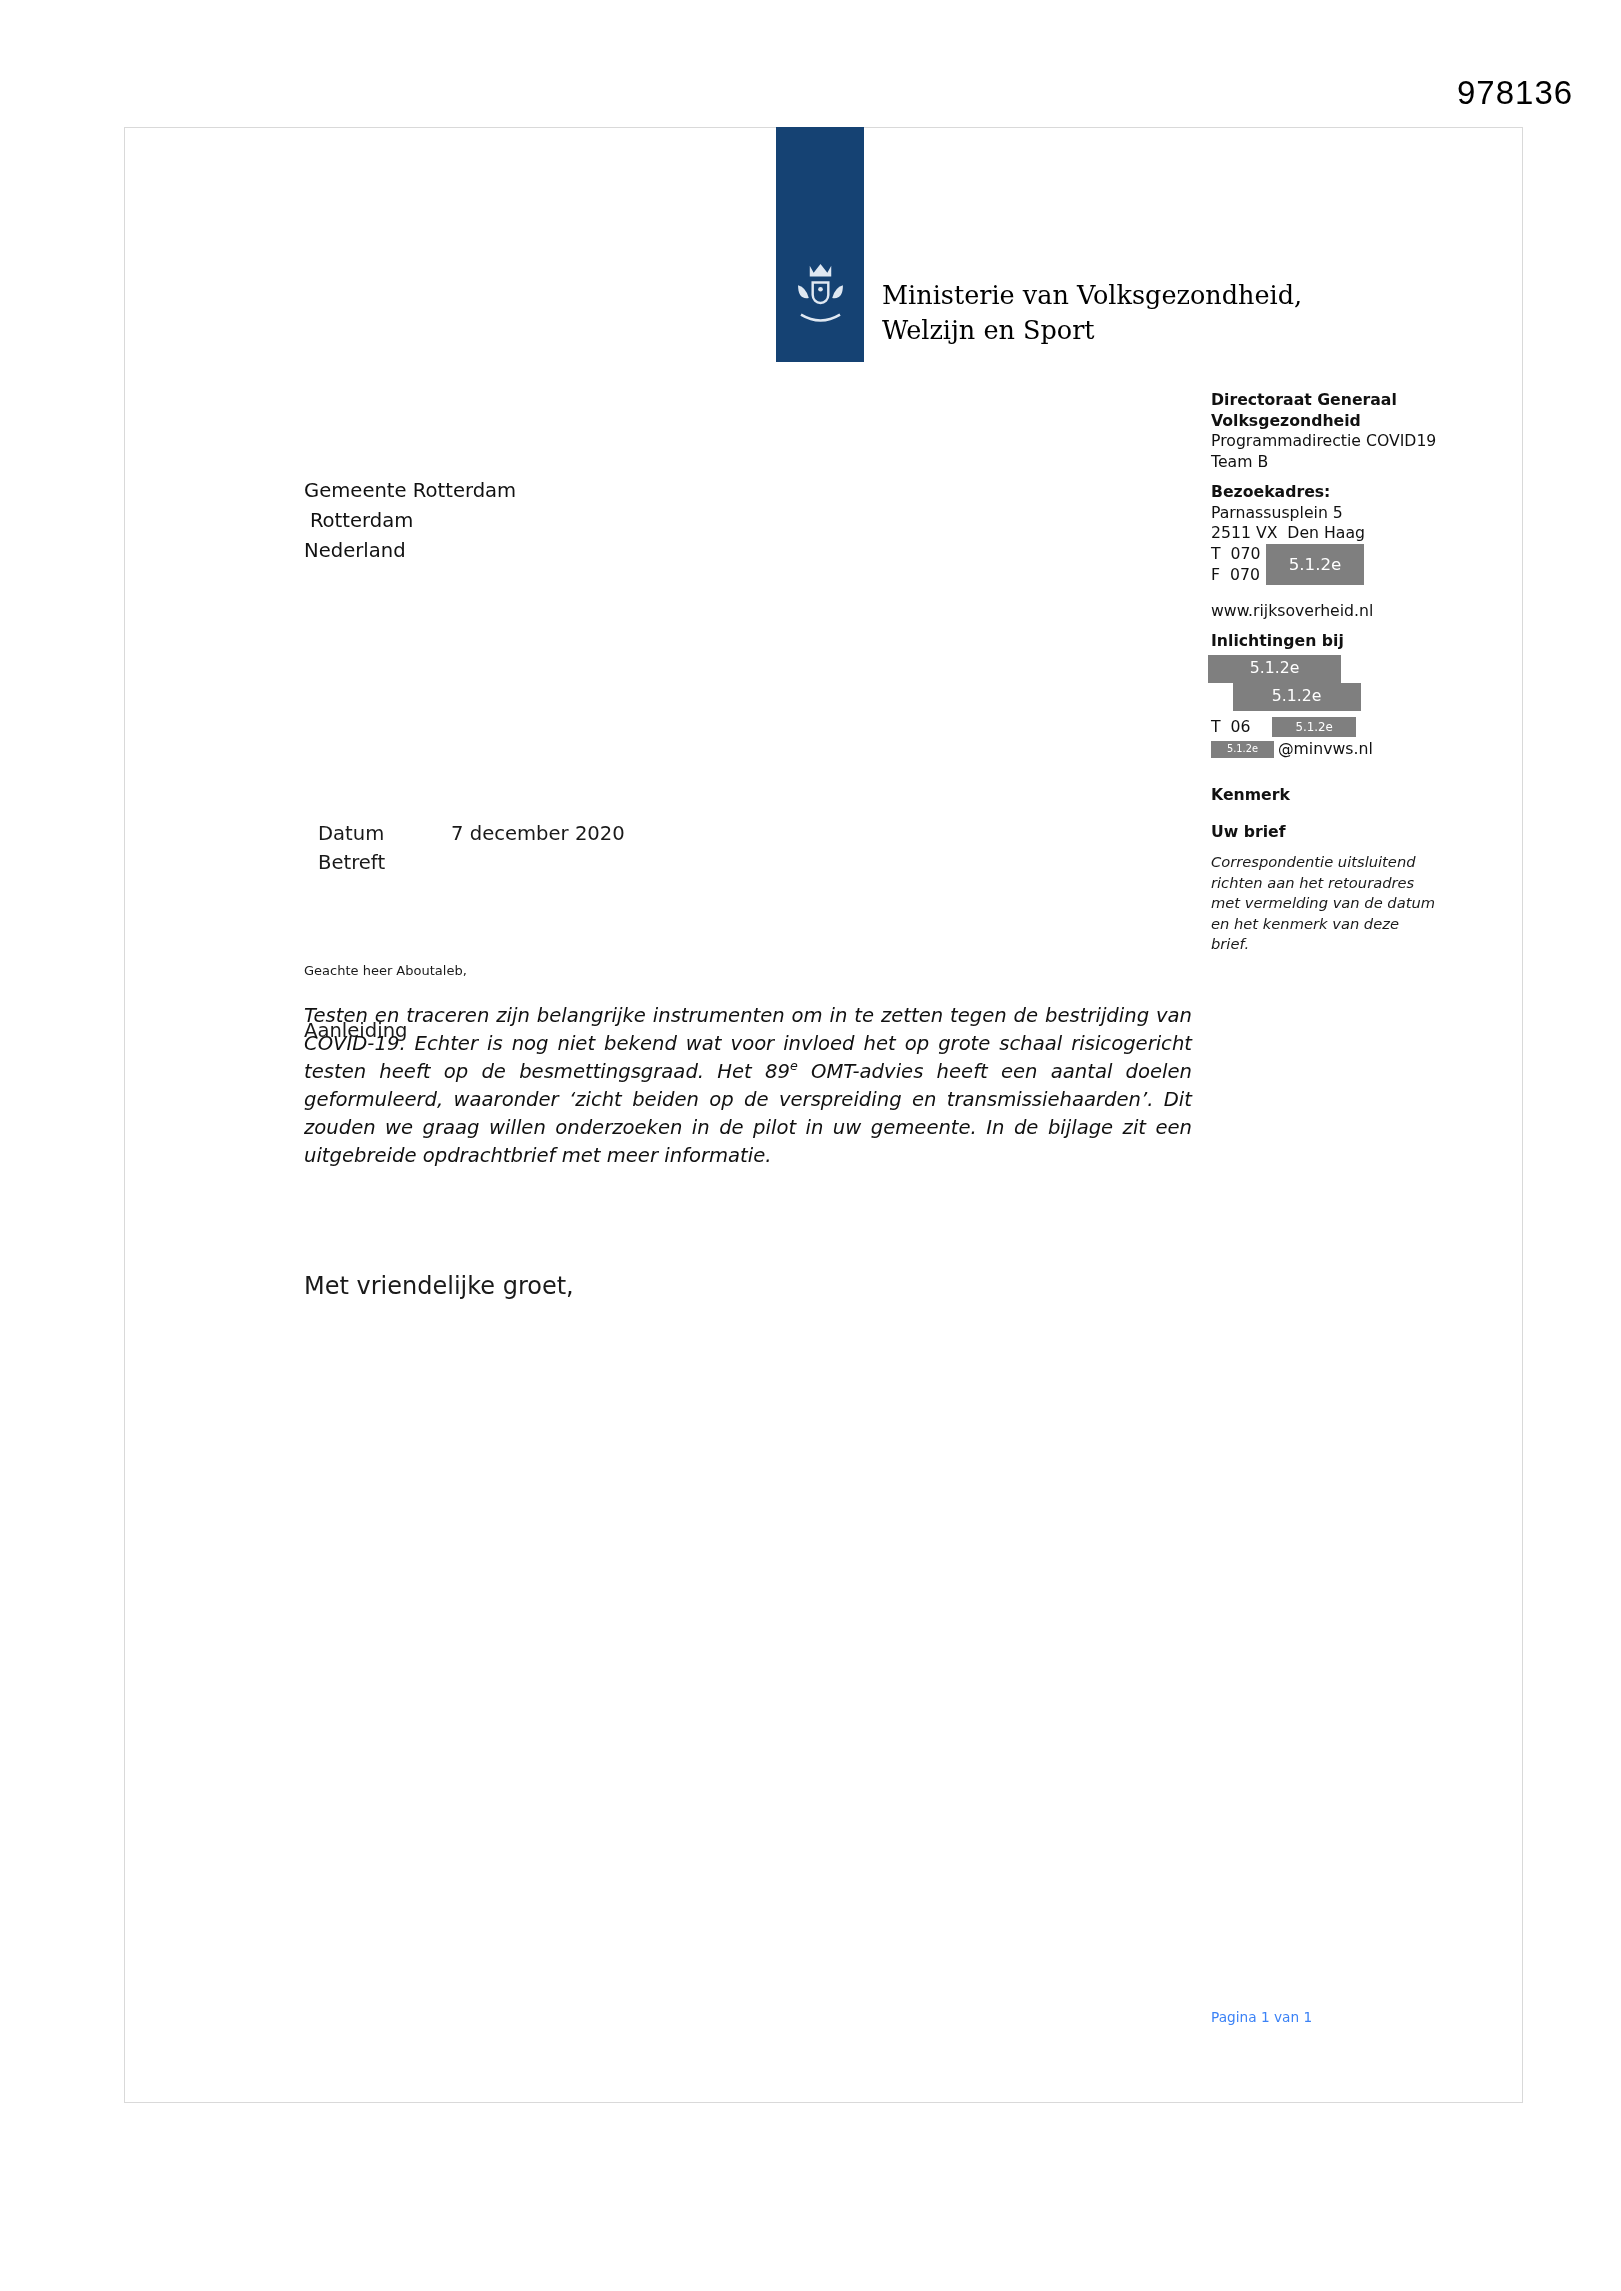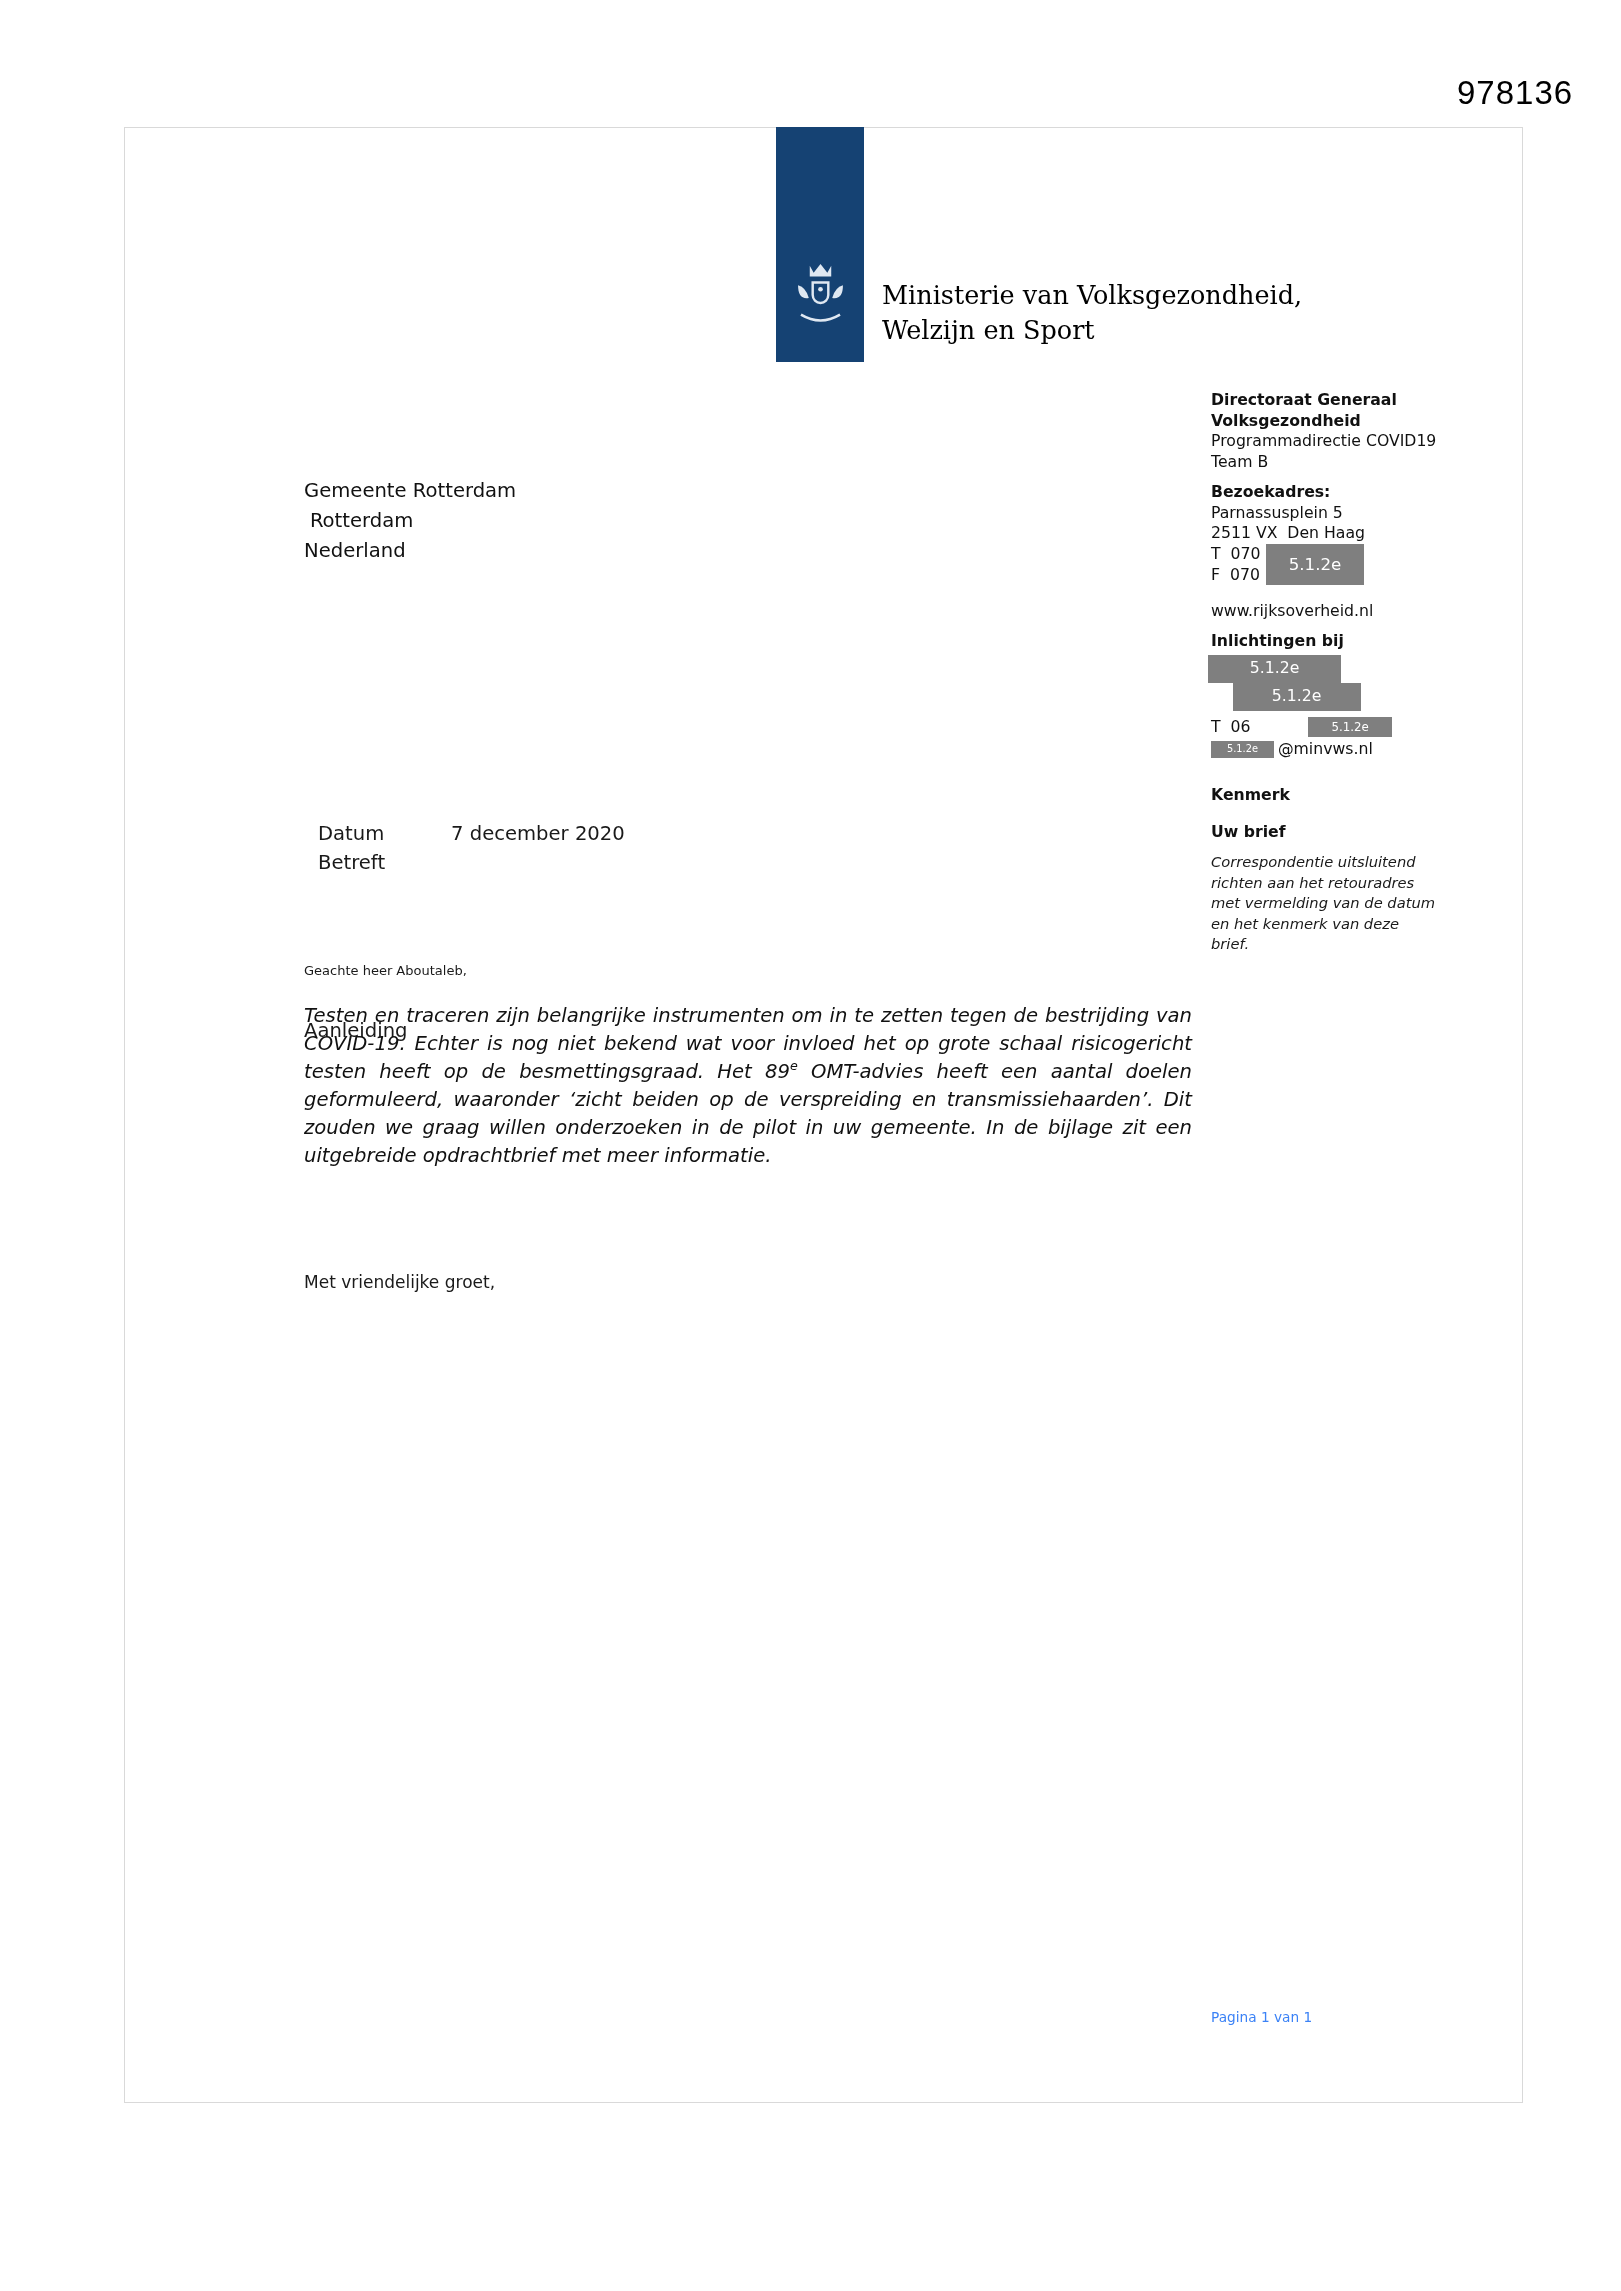--- a/index.html
+++ b/index.html
@@ -51,21 +51,21 @@
     position:absolute;left:55px;top:0px;width:98px;height:41px;
     background:#7f7f7f;color:#fff;display:flex;align-items:center;justify-content:center;
     font-size:16.7px;
   }
   .redaction-bar{
     background:#7f7f7f;color:#fff;height:28px;display:flex;align-items:center;
     justify-content:center;font-size:15.7px;
   }
   .redaction-bar.r1{width:133px;margin-left:-2.9px;margin-top:2.9px;}
   .redaction-bar.r2{width:128px;margin-left:21.6px;}
-  .mobile-row{margin-top:5.9px;display:flex;align-items:center;gap:36px;}
+  .mobile-row{margin-top:5.9px;display:flex;align-items:center;}
   .redaction-inline{
     background:#7f7f7f;color:#fff;display:inline-flex;align-items:center;justify-content:center;
     font-size:11.8px;width:84px;height:19.6px;margin-left:21.6px;
   }
   .email-row{display:flex;align-items:center;margin-top:2px;}
   .redaction-tiny{
     background:#7f7f7f;color:#fff;display:inline-flex;align-items:center;justify-content:center;
     font-size:9.8px;width:63px;height:17.6px;margin-right:3.9px;
   }
   .sb-note{
@@ -76,21 +76,21 @@
   .meta-row{display:flex;}
   .meta-label{width:133px;}
 
   .salutation{position:absolute;left:304px;top:963px;font-size:13px;}
   .heading{position:absolute;left:304px;top:1019px;font-size:19.6px;font-weight:normal;}
   .paragraph{
     position:absolute;left:304px;top:1002px;width:888px;
     font-size:19.6px;line-height:28px;text-align:justify;color:#111;font-style:italic;
   }
   .paragraph sup{font-size:12.7px;line-height:0;}
-  .closing{position:absolute;left:304px;top:1272px;font-size:17px;}
+  .closing{position:absolute;left:304px;top:1272px;font-size:24px;}
 
   .page-footer{position:absolute;left:1211px;top:2009px;font-size:13.7px;color:#3b82f6;}
 </style>
 </head>
 <body>
 
 <div class="doc-number">978136</div>
 
 <div class="scan-border"></div>
 

